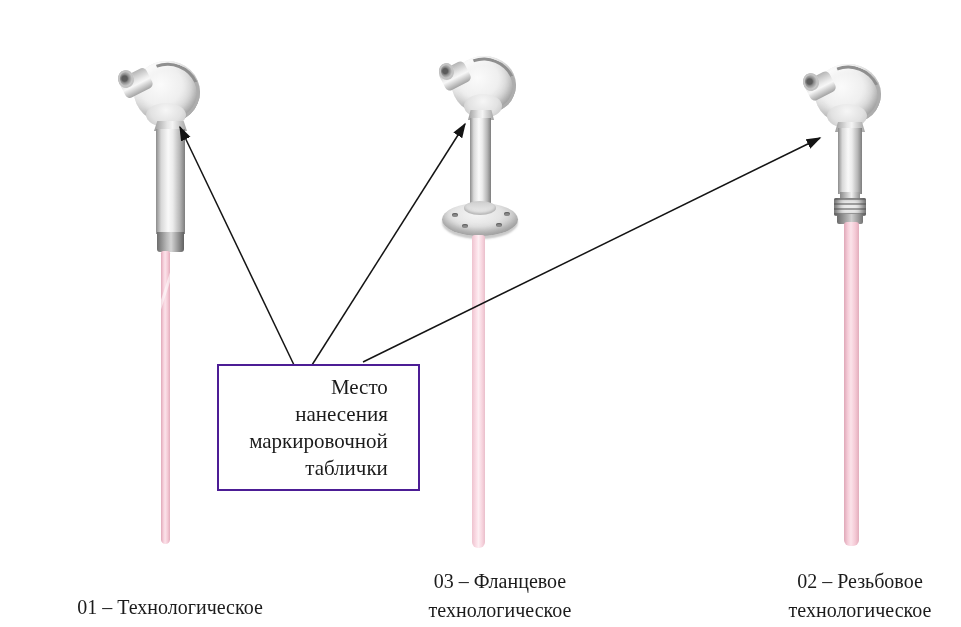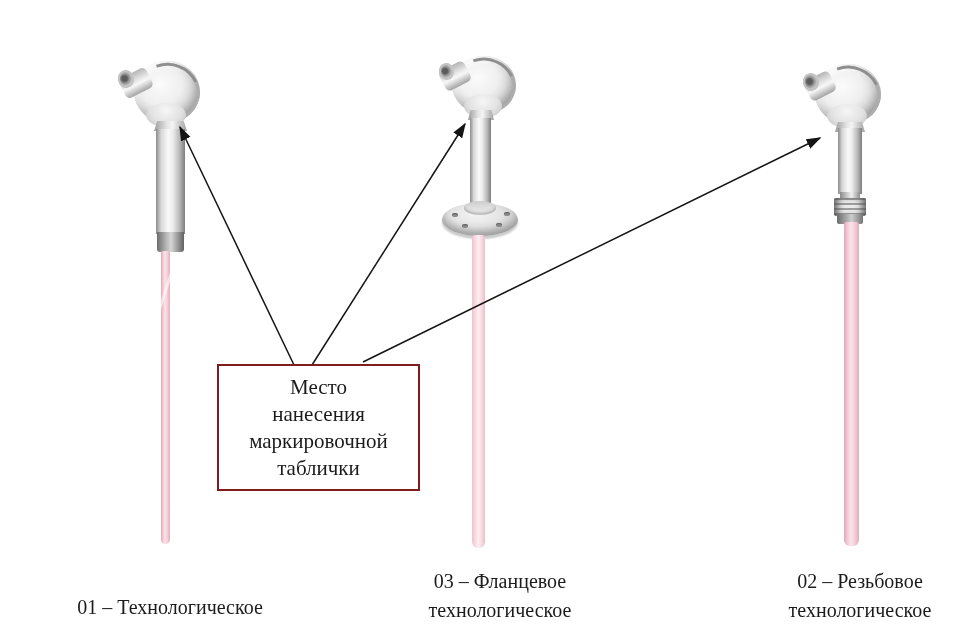--- a/index.html
+++ b/index.html
@@ -82,23 +82,23 @@
   }
   .fit-collar{
     background:linear-gradient(90deg,#6b6b6b,#b3b3b3 42%,#cecece 56%,#747474);
     border-radius:2px;
   }
 
   
   .arrows{position:absolute;left:0;top:0;z-index:5;}
   .label-box{
     position:absolute;left:217px;top:364px;width:199px;height:123px;
-    border:2px solid #7f1d1d;background:#fff;z-index:6;
+    border:2px solid #4c1d95;background:#fff;z-index:6;
     display:flex;align-items:center;justify-content:center;
-    text-align:center;font-size:21px;line-height:27px;white-space:pre-line;
+    text-align:right;font-size:21px;line-height:27px;white-space:pre-line;
   }
   .caption{
     position:absolute;top:567px;width:310px;z-index:6;
     text-align:center;font-size:20px;line-height:29px;white-space:pre-line;
   }
   #caption1{left:15px;margin-top:26px;}
   #caption2{left:345px;font-family:Liberation Serif, serif;}
   #caption3{left:705px;}
 </style>
 </head>

